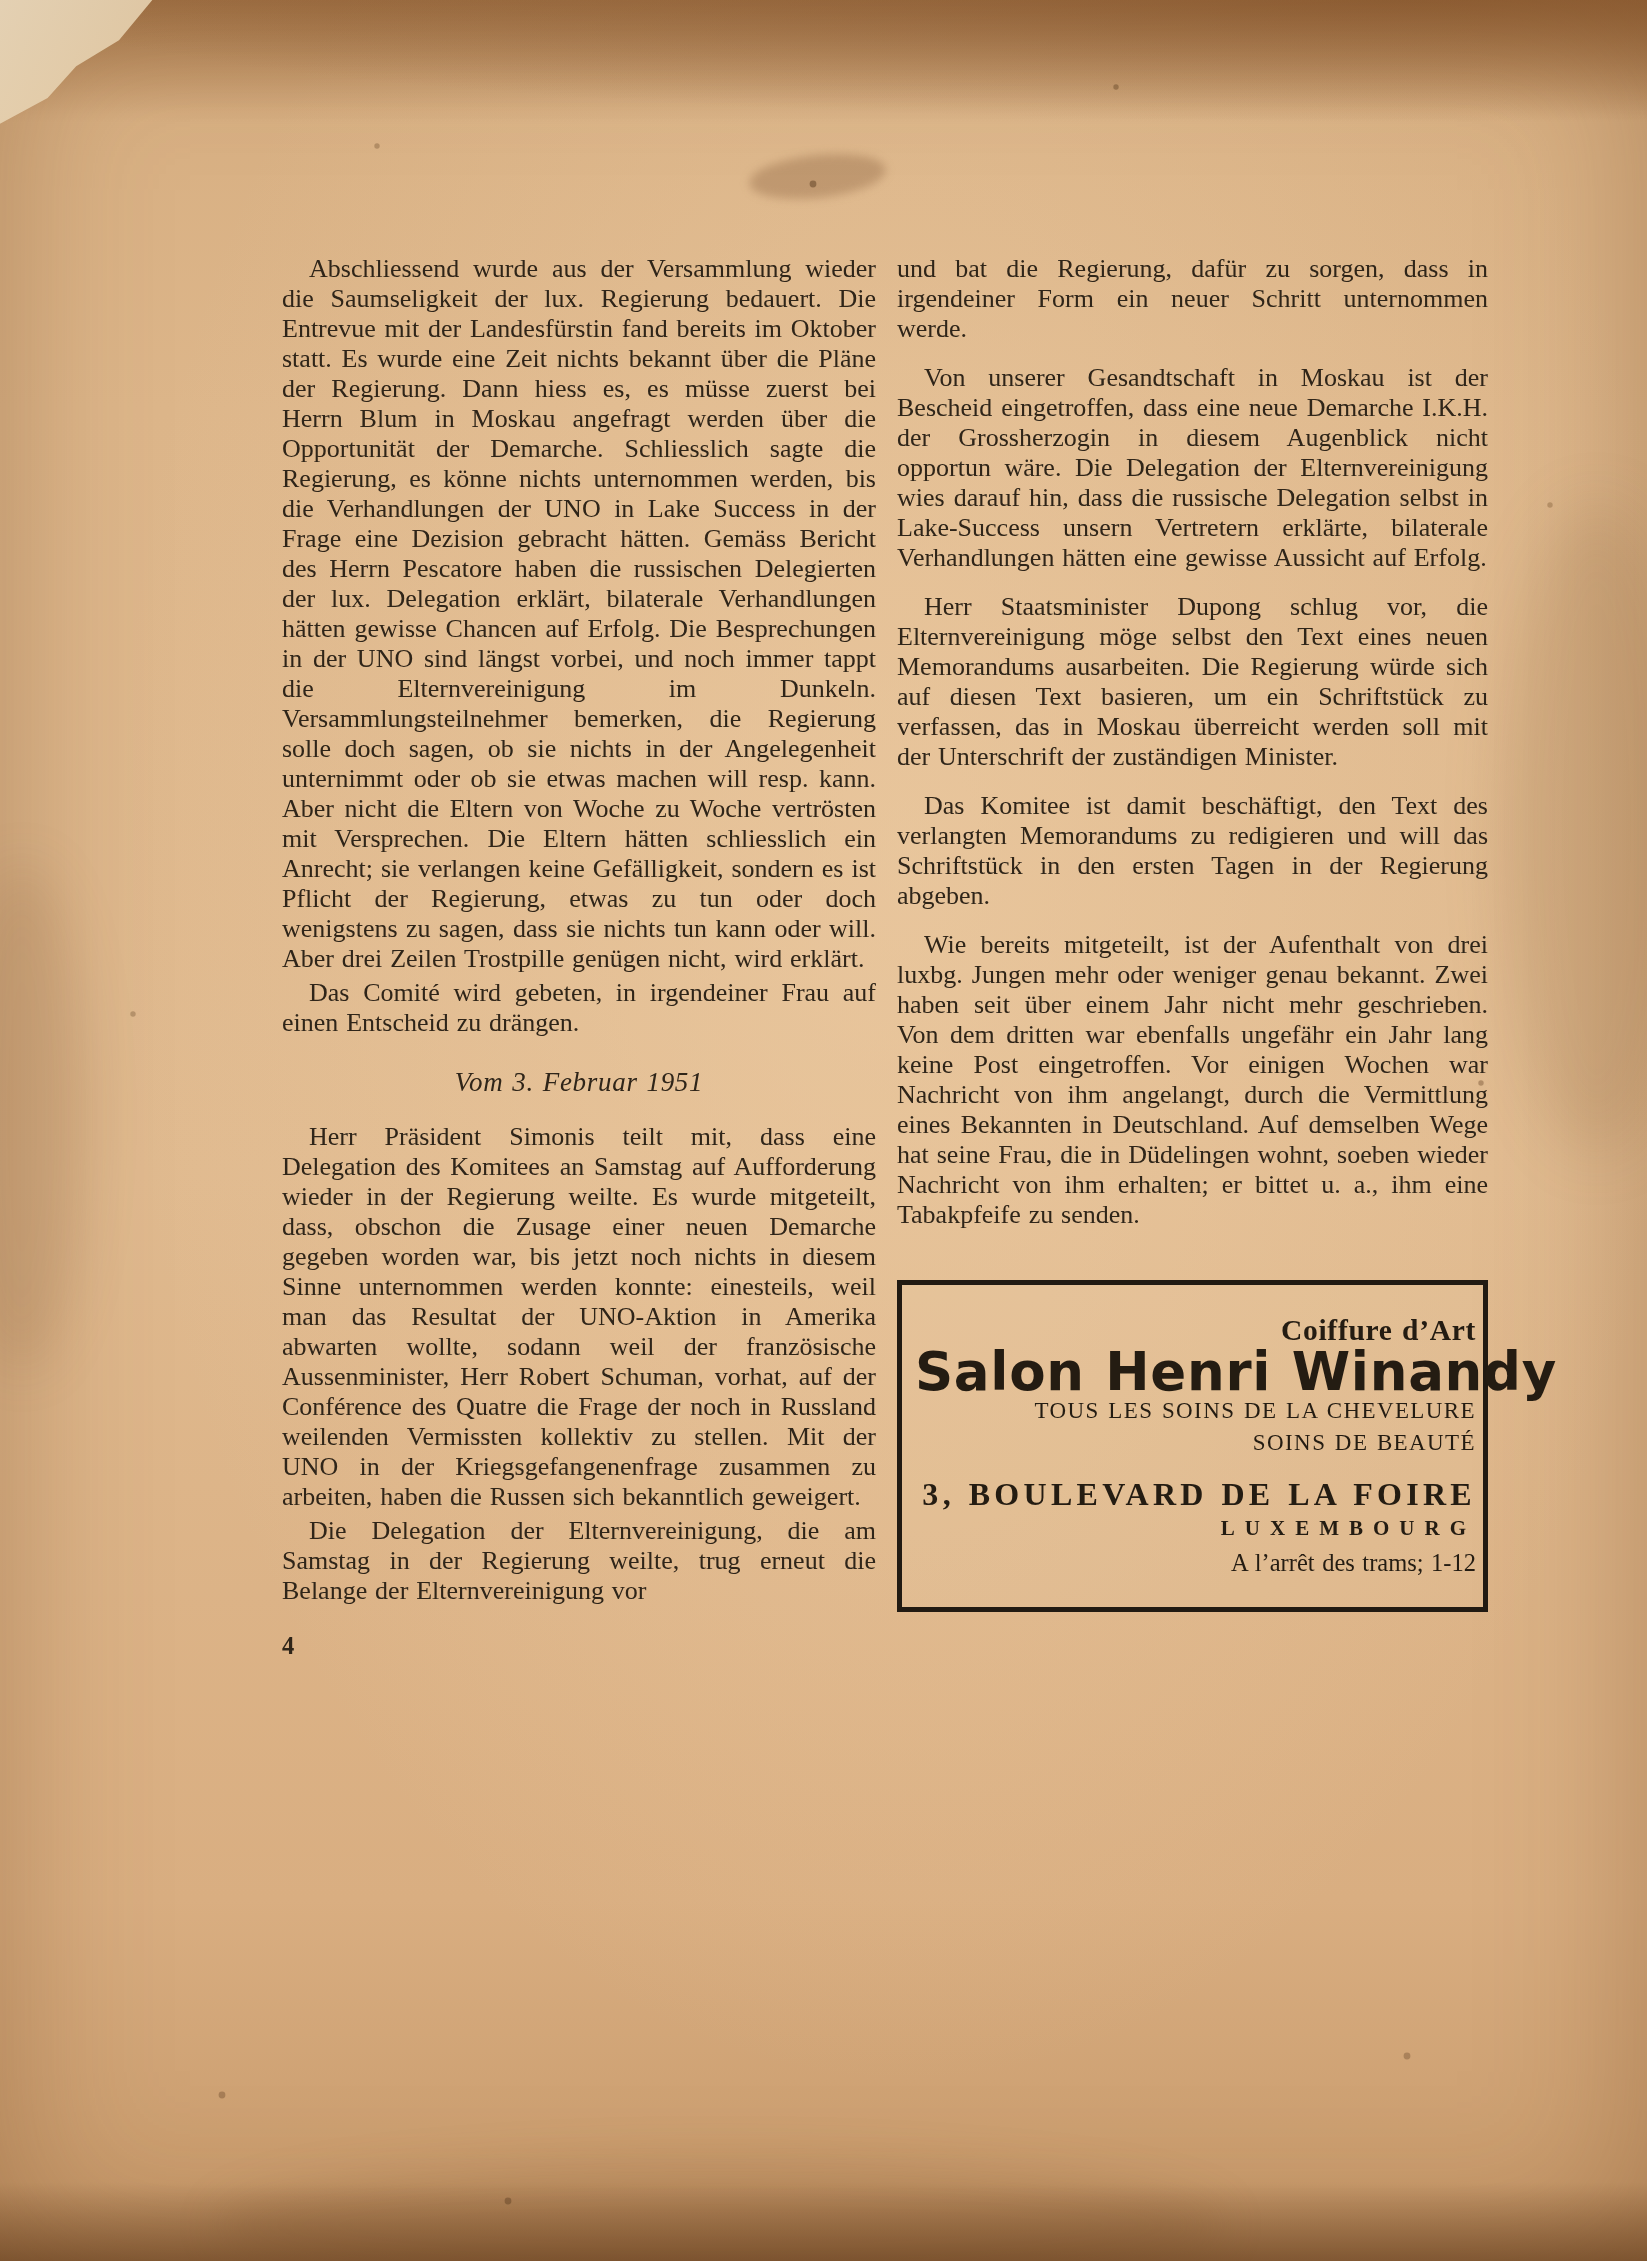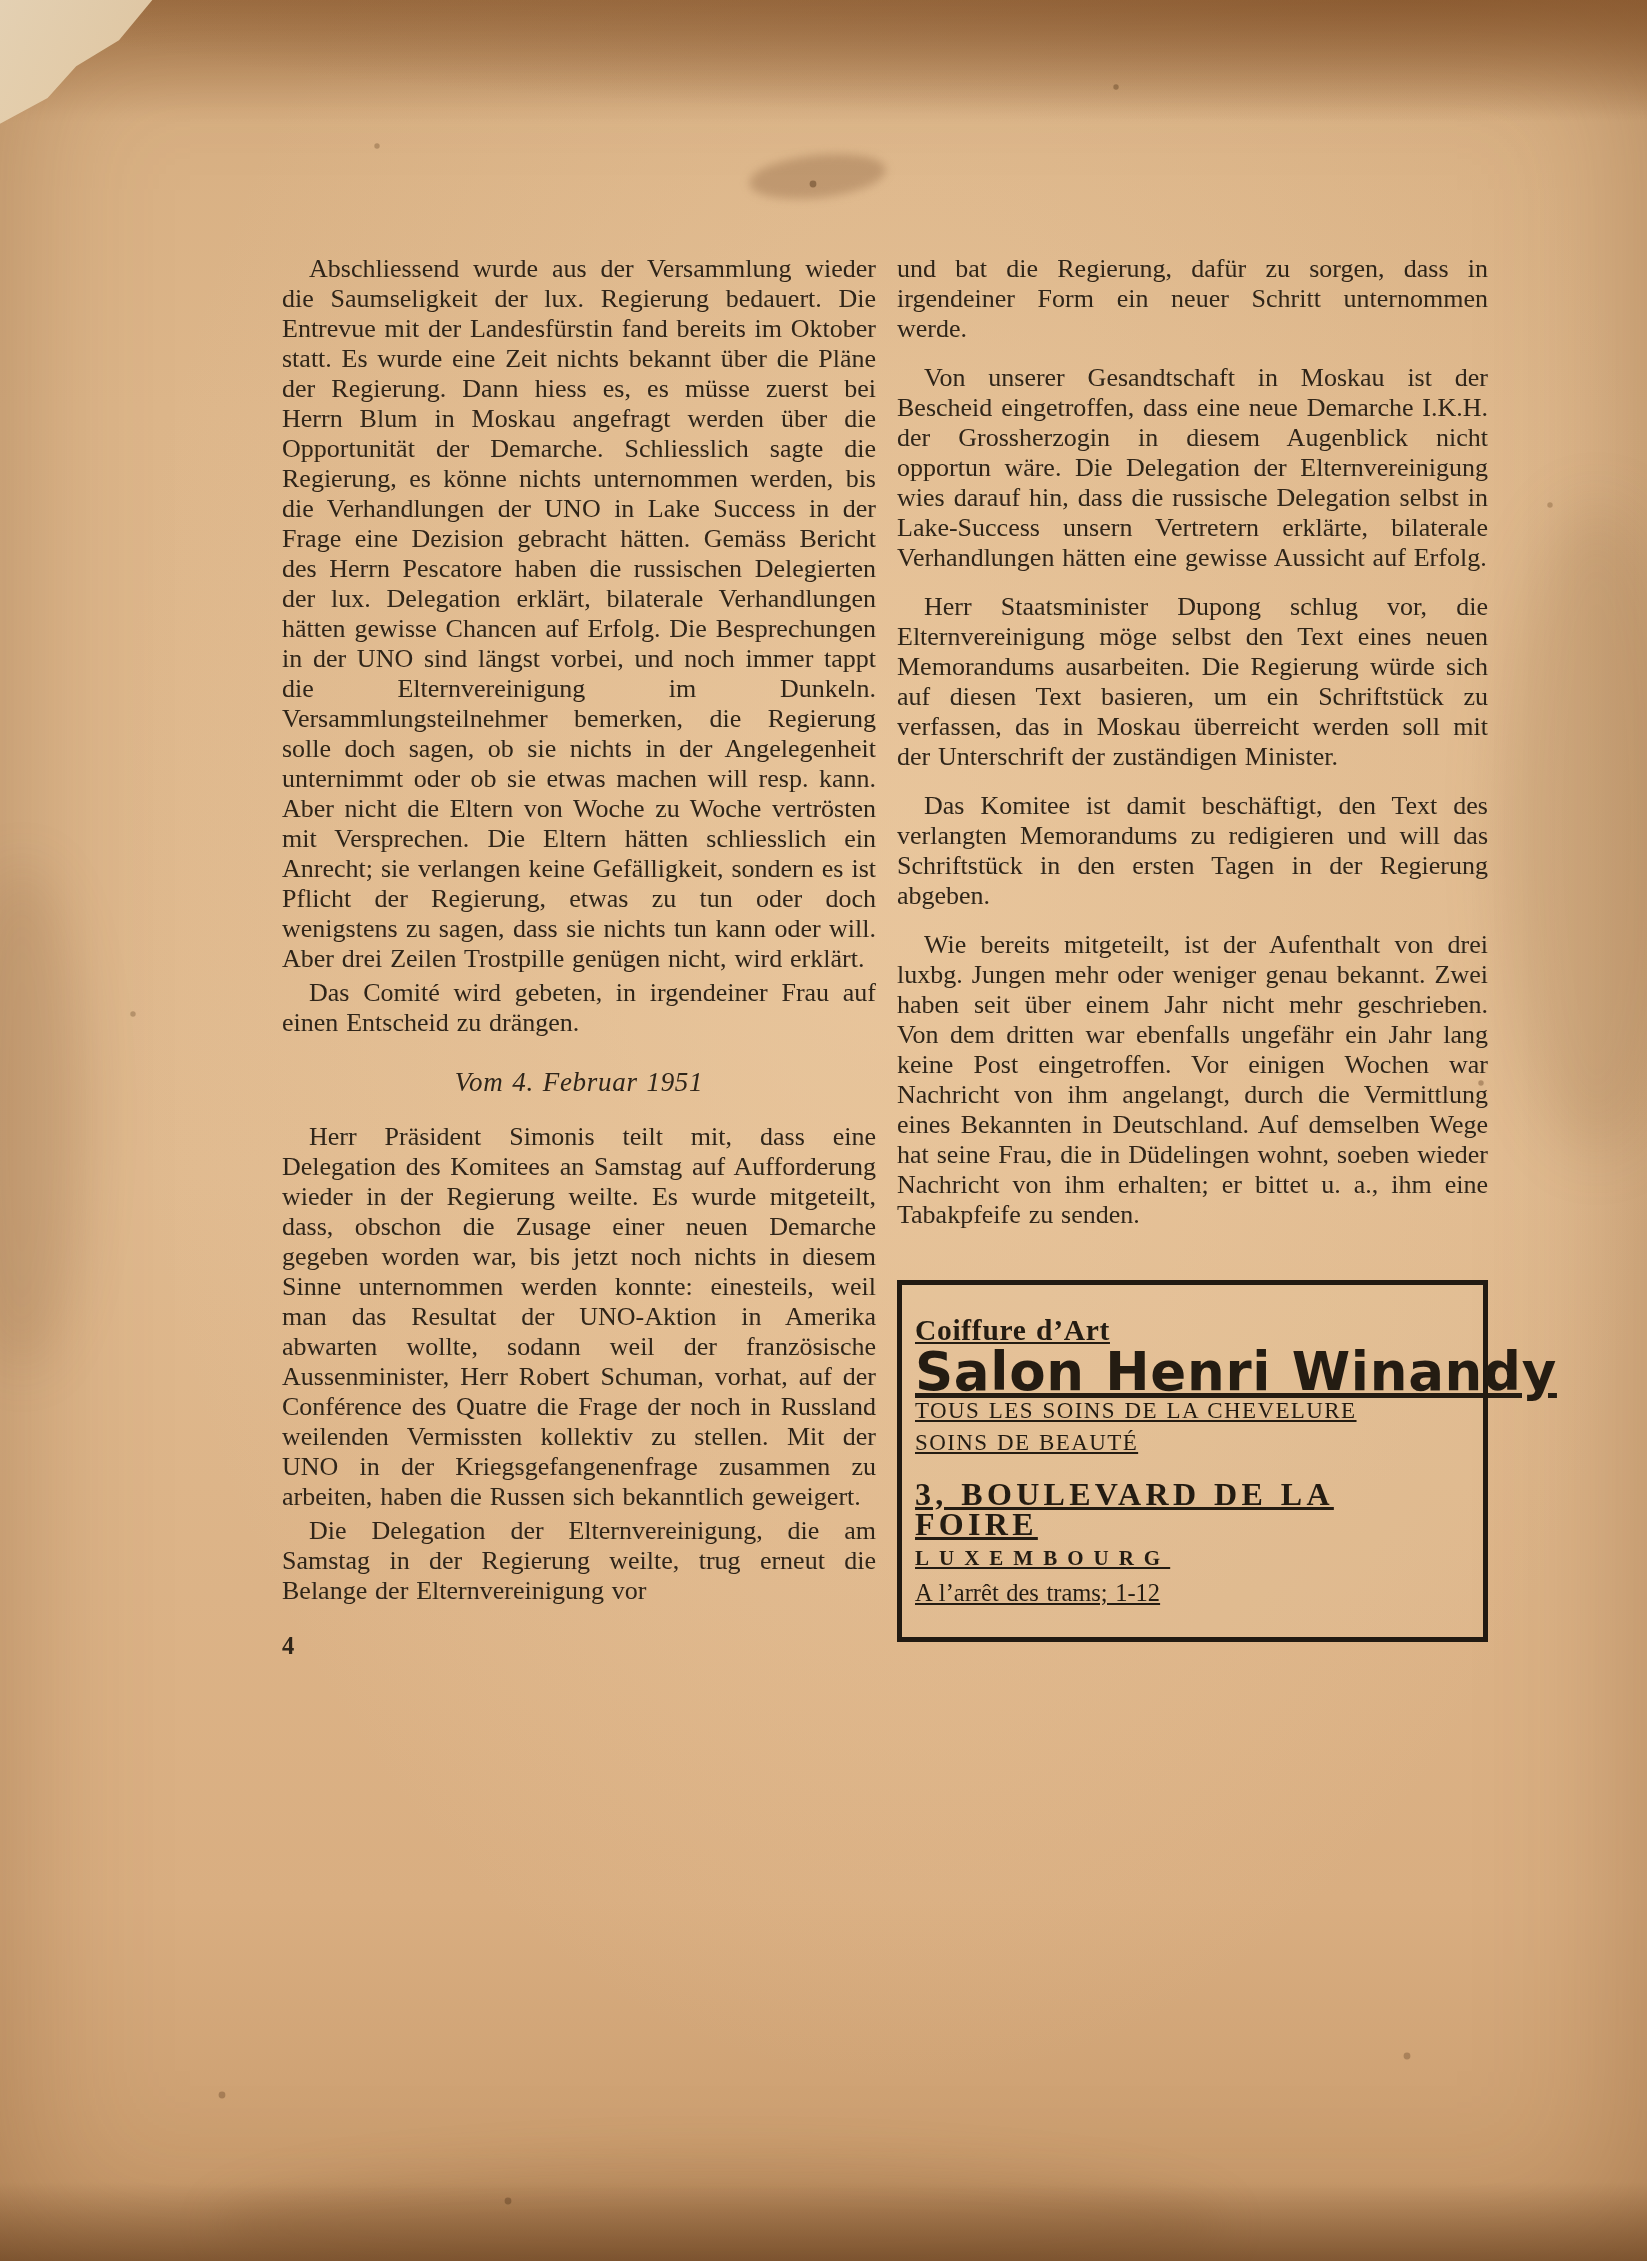--- a/index.html
+++ b/index.html
@@ -93,25 +93,24 @@
   .page-number {
     margin-top: 24.5px;
     font-weight: bold;
     font-size: 24.5px;
     text-align: left;
   }
 
   .ad-box {
     margin-top: 50px;
     border: 5.8px solid #211a12;
-    padding: 30px 25px 29px 13px;
-    text-align: left;
+    padding: 30px 7px 29px 13px;
+    text-align: right;
     color: #241c12;
     background: rgba(235,205,165,0.18);
-    text-decoration: underline;
   }
   .ad-kicker {
     font-size: 29.5px;
     font-weight: bold;
     letter-spacing: 0.7px;
     margin-bottom: 11.5px;
   }
   .ad-name {
     font-family: "DejaVu Sans", sans-serif;
     font-size: 53px;
@@ -151,21 +150,21 @@
   <div class="stain stain-b"></div>
   <div class="stain stain-c"></div>
   <div class="stain stain-d"></div>
   <div class="specks"></div>
 
   <div class="content">
 
     <div class="col col-left">
       <p class="indent">Abschliessend wurde aus der Versammlung wieder die Saumseligkeit der lux. Regierung bedauert. Die Entrevue mit der Landesfürstin fand bereits im Oktober statt. Es wurde eine Zeit nichts bekannt über die Pläne der Regierung. Dann hiess es, es müsse zuerst bei Herrn Blum in Moskau angefragt werden über die Opportunität der Demarche. Schliesslich sagte die Regierung, es könne nichts unternommen werden, bis die Verhandlungen der UNO in Lake Success in der Frage eine Dezision gebracht hätten. Gemäss Bericht des Herrn Pescatore haben die russischen Delegierten der lux. Delegation erklärt, bilaterale Verhandlungen hätten gewisse Chancen auf Erfolg. Die Besprechungen in der UNO sind längst vorbei, und noch immer tappt die Elternvereinigung im Dunkeln. Versammlungsteilnehmer bemerken, die Regierung solle doch sagen, ob sie nichts in der Angelegenheit unternimmt oder ob sie etwas machen will resp. kann. Aber nicht die Eltern von Woche zu Woche vertrösten mit Versprechen. Die Eltern hätten schliesslich ein Anrecht; sie verlangen keine Gefälligkeit, sondern es ist Pflicht der Regierung, etwas zu tun oder doch wenigstens zu sagen, dass sie nichts tun kann oder will. Aber drei Zeilen Trostpille genügen nicht, wird erklärt.</p>
       <p class="indent">Das Comité wird gebeten, in irgendeiner Frau auf einen Entscheid zu drängen.</p>
-      <h3 class="date-heading">Vom 4. Februar 1951</h3>
+      <h3 class="date-heading">Vom 3. Februar 1951</h3>
       <p class="indent">Herr Präsident Simonis teilt mit, dass eine Delegation des Komitees an Samstag auf Aufforderung wieder in der Regierung weilte. Es wurde mitgeteilt, dass, obschon die Zusage einer neuen Demarche gegeben worden war, bis jetzt noch nichts in diesem Sinne unternommen werden konnte: einesteils, weil man das Resultat der UNO-Aktion in Amerika abwarten wollte, sodann weil der französische Aussenminister, Herr Robert Schuman, vorhat, auf der Conférence des Quatre die Frage der noch in Russland weilenden Vermissten kollektiv zu stellen. Mit der UNO in der Kriegsgefangenenfrage zusammen zu arbeiten, haben die Russen sich bekanntlich geweigert.</p>
       <p class="indent">Die Delegation der Elternvereinigung, die am Samstag in der Regierung weilte, trug erneut die Belange der Elternvereinigung vor</p>
       <div class="page-number">4</div>
     </div>
 
     <div class="col col-right">
       <p>und bat die Regierung, dafür zu sorgen, dass in irgendeiner Form ein neuer Schritt unternommen werde.</p>
       <p class="indent">Von unserer Gesandtschaft in Moskau ist der Bescheid eingetroffen, dass eine neue Demarche I.K.H. der Grossherzogin in diesem Augenblick nicht opportun wäre. Die Delegation der Elternvereinigung wies darauf hin, dass die russische Delegation selbst in Lake-Success unsern Vertretern erklärte, bilaterale Verhandlungen hätten eine gewisse Aussicht auf Erfolg.</p>
       <p class="indent">Herr Staatsminister Dupong schlug vor, die Elternvereinigung möge selbst den Text eines neuen Memorandums ausarbeiten. Die Regierung würde sich auf diesen Text basieren, um ein Schriftstück zu verfassen, das in Moskau überreicht werden soll mit der Unterschrift der zuständigen Minister.</p>
       <p class="indent">Das Komitee ist damit beschäftigt, den Text des verlangten Memorandums zu redigieren und will das Schriftstück in den ersten Tagen in der Regierung abgeben.</p>

